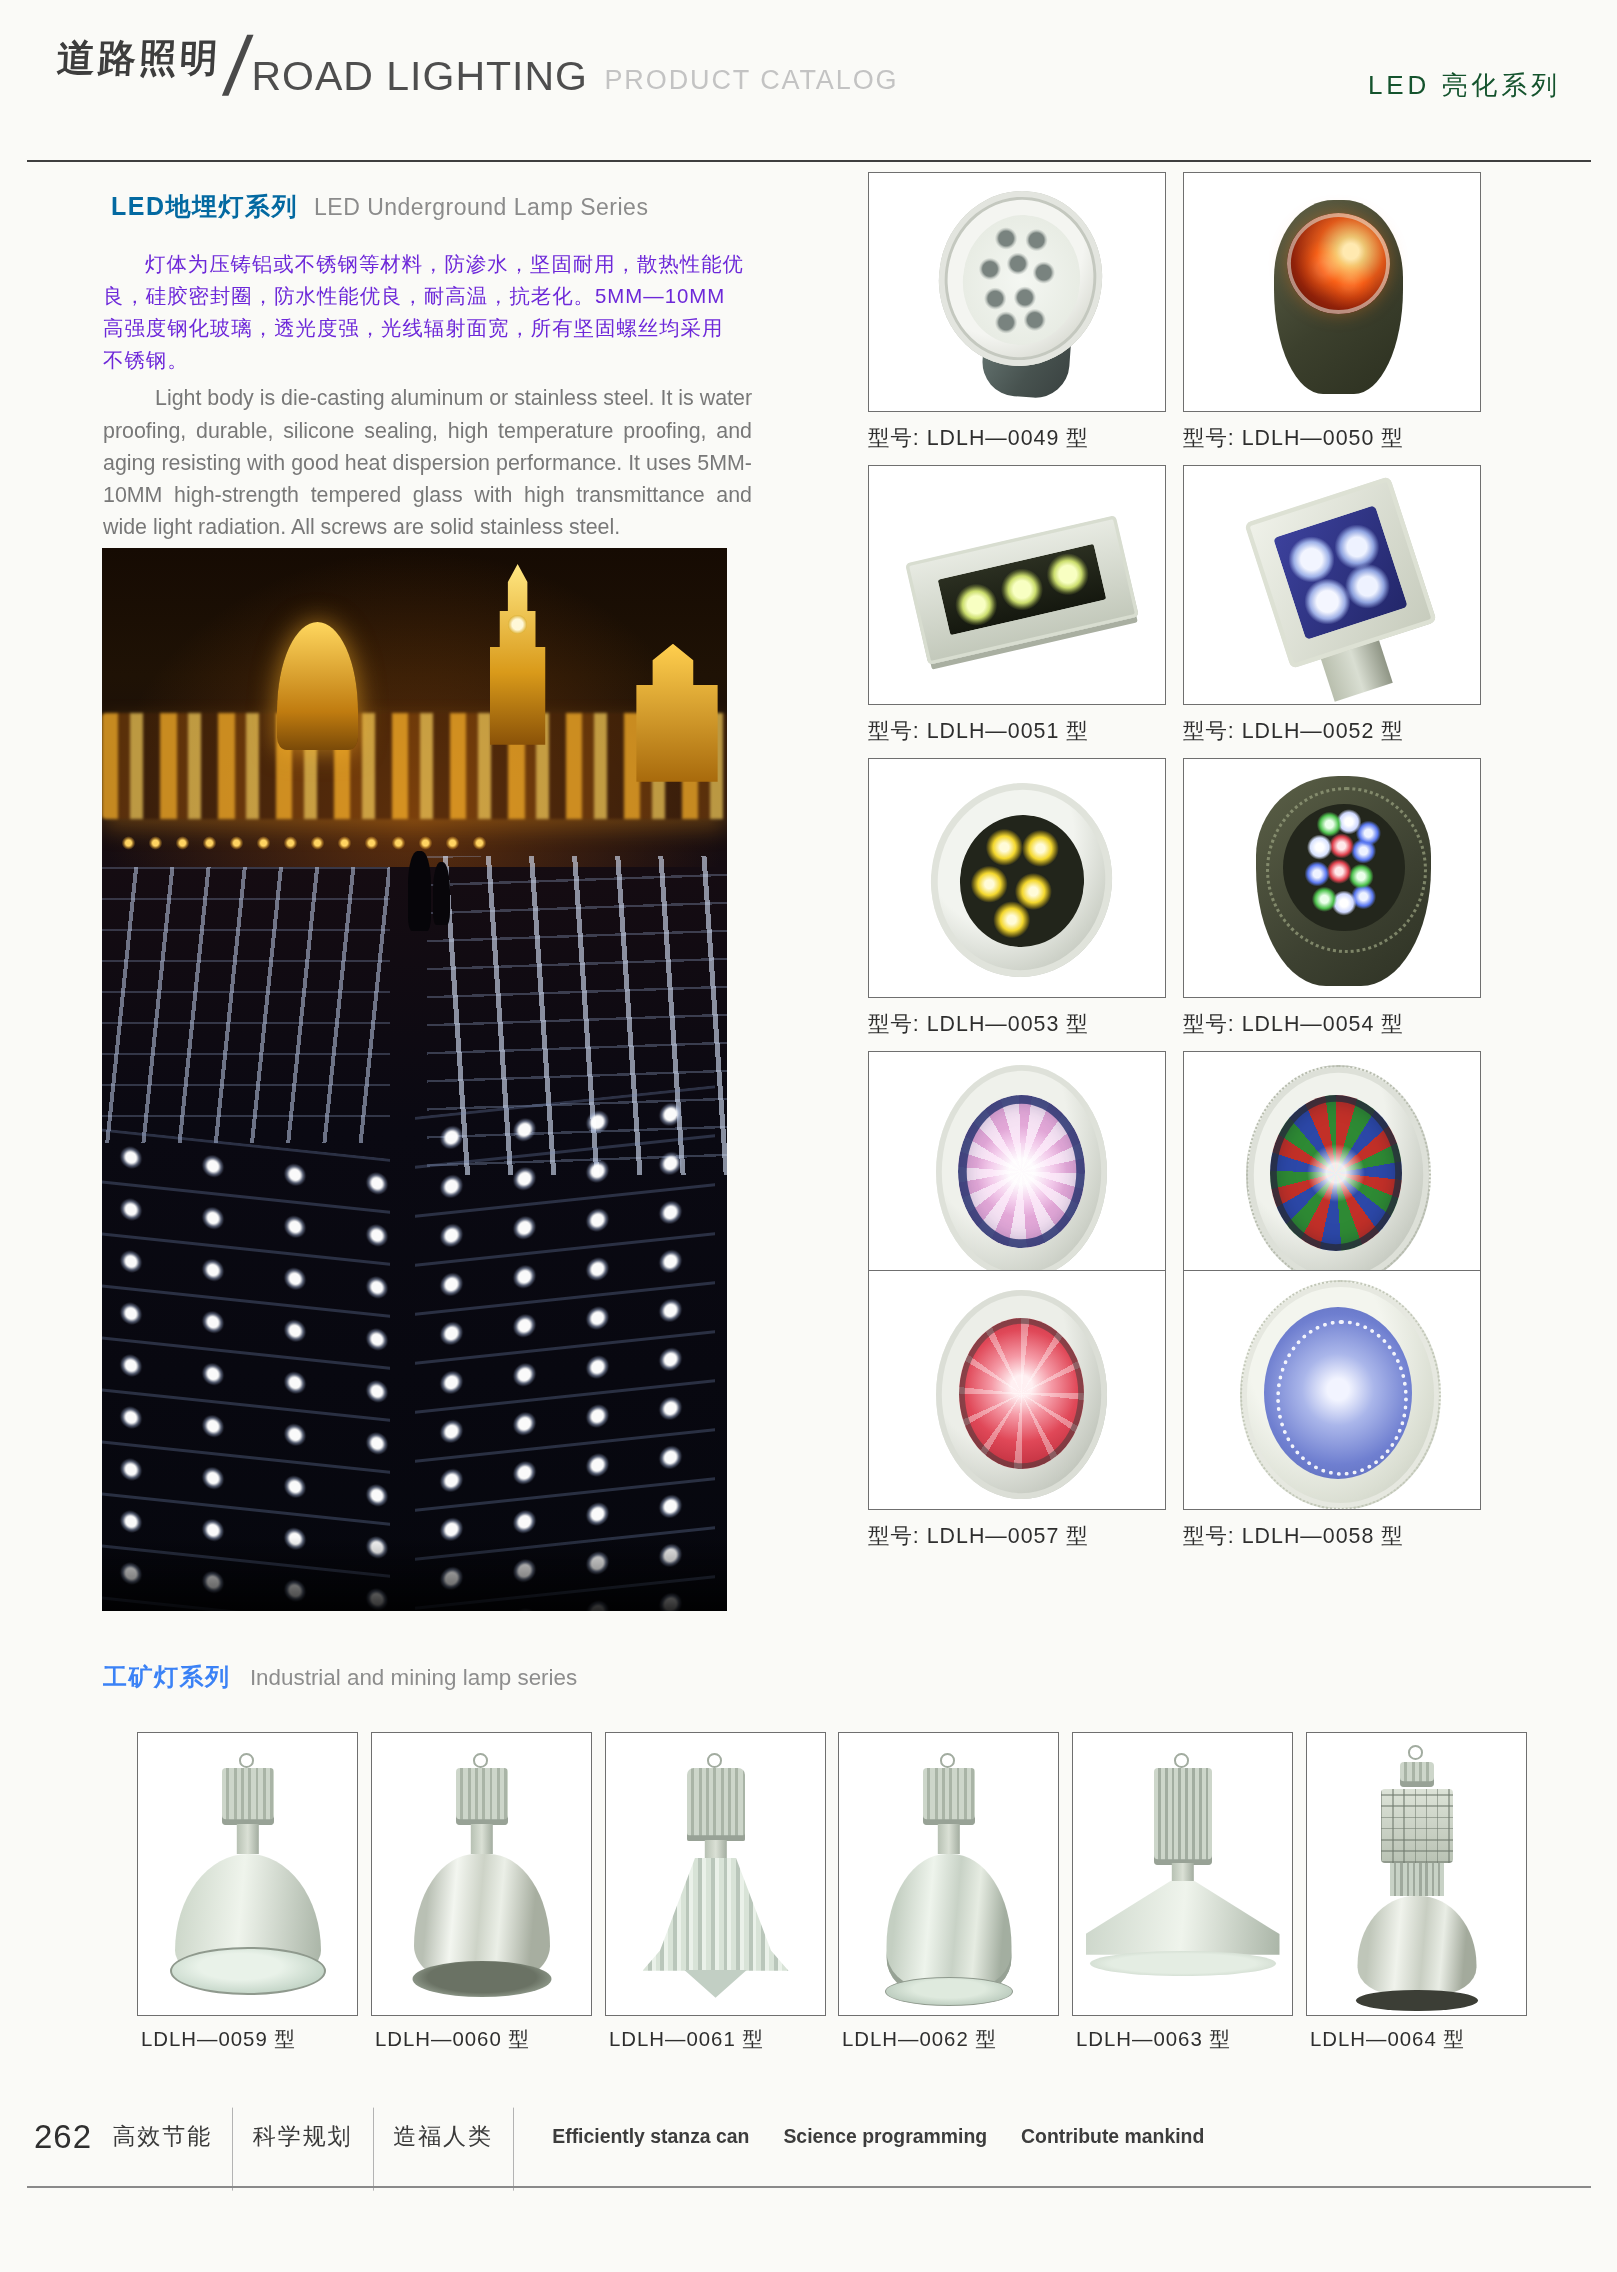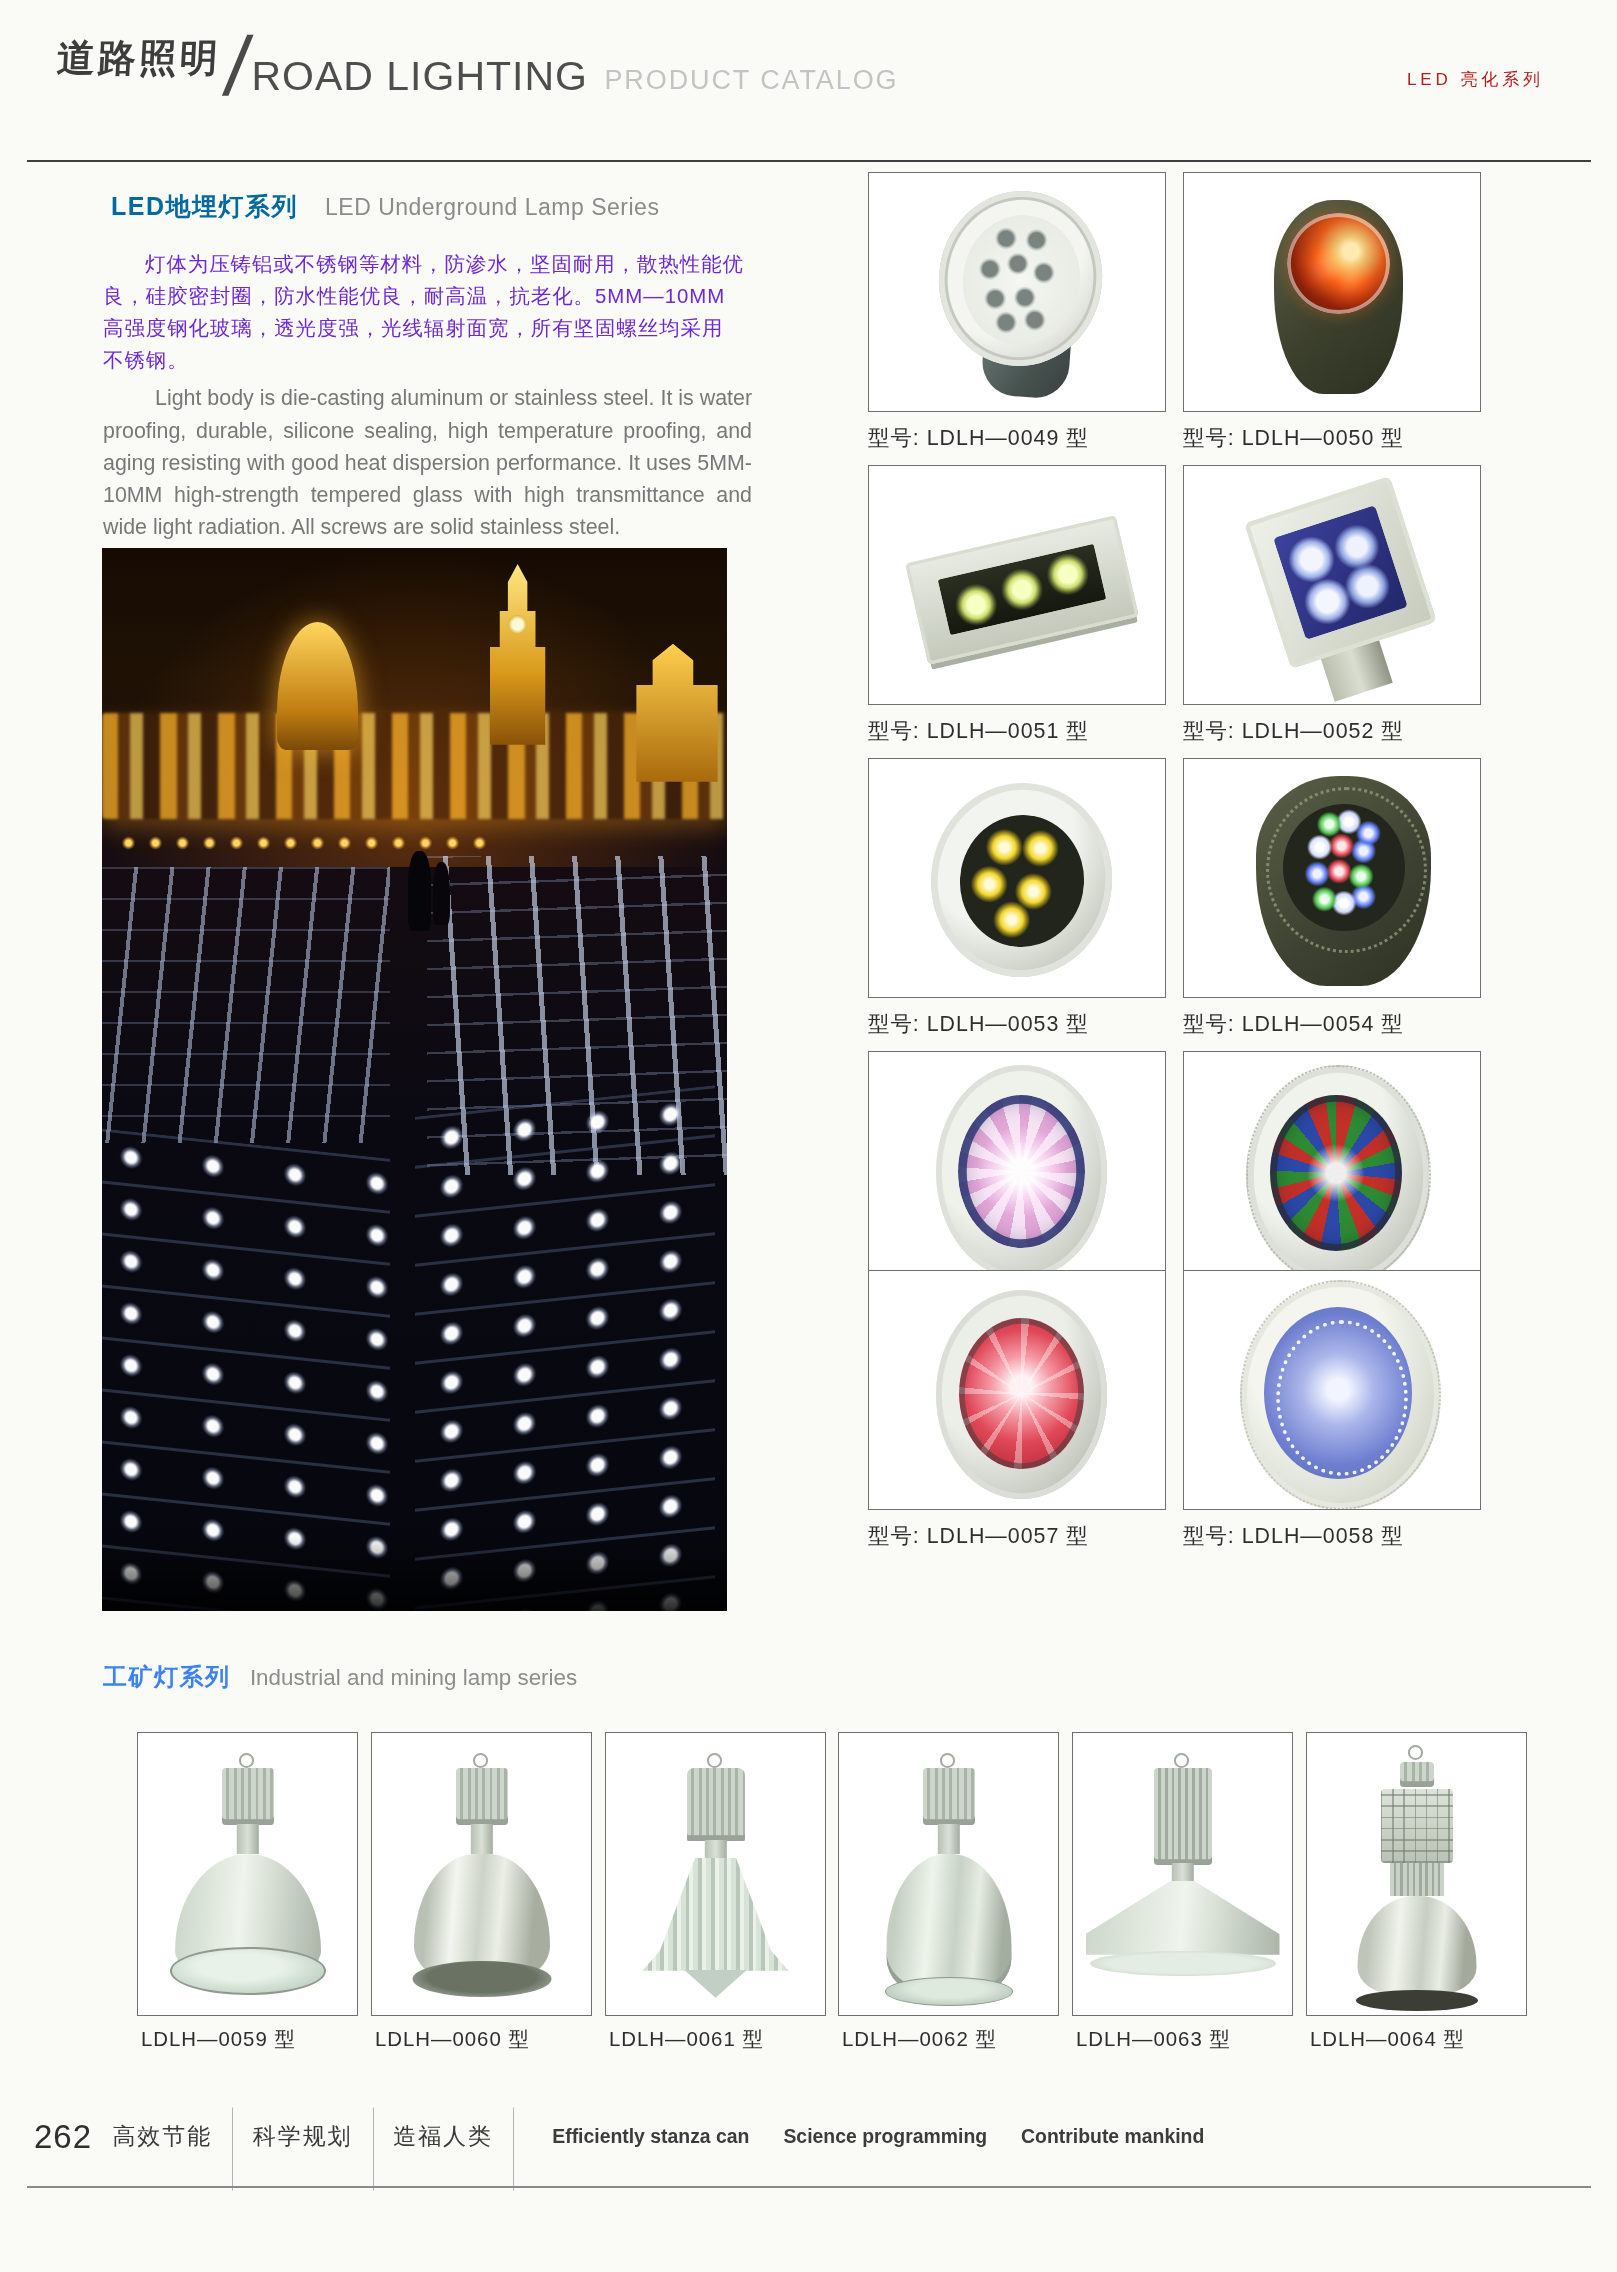--- a/index.html
+++ b/index.html
@@ -5,27 +5,27 @@
   html,body{margin:0;padding:0;}
   body{width:1617px;height:2273px;background:#fafaf7;font-family:"Liberation Sans",sans-serif;position:relative;color:#444;}
   #page{position:absolute;left:0;top:0;width:1617px;height:2273px;overflow:hidden;}
 
   
   .hdr{position:absolute;left:57px;top:34px;display:flex;align-items:flex-end;}
   .brand-cn{font-size:38px;font-weight:700;color:#3d3d3d;letter-spacing:2.9px;transform:translateY(-16.5px) skewX(-3deg);}
   .hdr-slash{font-size:83px;font-weight:300;color:#4a4a4a;line-height:.8;margin:0 2.9px 0 4.9px;transform:skewX(-8deg);}
   .brand-en{font-size:41px;font-weight:400;color:#4e4e4e;letter-spacing:1px;}
   .catalog{font-size:27px;color:#c3c3c3;letter-spacing:1.9px;margin-left:16.5px;transform:translateY(-3.9px);text-align:right;}
-  .series-right{position:absolute;right:73px;top:68px;font-size:17px;color:#b91c1c;letter-spacing:3.9px;}
+  .series-right{position:absolute;right:56px;top:68px;font-size:26px;color:#14532d;letter-spacing:3.9px;}
   .hdr-rule{position:absolute;left:27px;top:160px;width:1564px;height:1.9px;background:#3f3f3f;}
 
   
   .sec-title{position:absolute;left:103px;top:190px;white-space:nowrap;}
   .sec-title .cn{font-size:25px;font-weight:700;color:#0369a1;letter-spacing:1.5px;margin-left:8px;}
-  .sec-title .en{font-size:23px;color:#8b8b8b;margin-left:27px;letter-spacing:0.5px;}
+  .sec-title .en{font-size:23px;color:#8b8b8b;margin-left:16px;letter-spacing:0.5px;}
   .para-cn{position:absolute;left:103px;top:229px;width:641px;font-size:20.4px;line-height:1.56;color:#6d28d9;text-indent:42px;letter-spacing:1px;}
   .para-en{position:absolute;left:103px;top:361px;width:649px;font-size:21.4px;line-height:1.50;color:#787878;text-indent:52px;text-align:justify;}
 
   
   .photo{position:absolute;left:102px;top:548px;width:625px;height:1063px;overflow:hidden;
     background:linear-gradient(180deg,#160b03 0%,#1f1205 12%,#150c12 30%,#0a0912 55%,#06070e 100%);}
   .photo>div{position:absolute;}
   .ph-sky{left:0;top:0;width:100%;height:30%;background:radial-gradient(ellipse at 50% 85%, rgba(150,75,12,.55), transparent 70%);}
   .ph-band{left:0;top:15.5%;width:100%;height:10%;border-radius:3.9px;filter:blur(1.5px);
     background:repeating-linear-gradient(90deg, rgba(255,178,40,.75) 0 16.5px, rgba(150,80,10,.5) 16.5px 28px, rgba(255,210,90,.7) 28px 41px, rgba(90,45,8,.45) 41px 58px);

